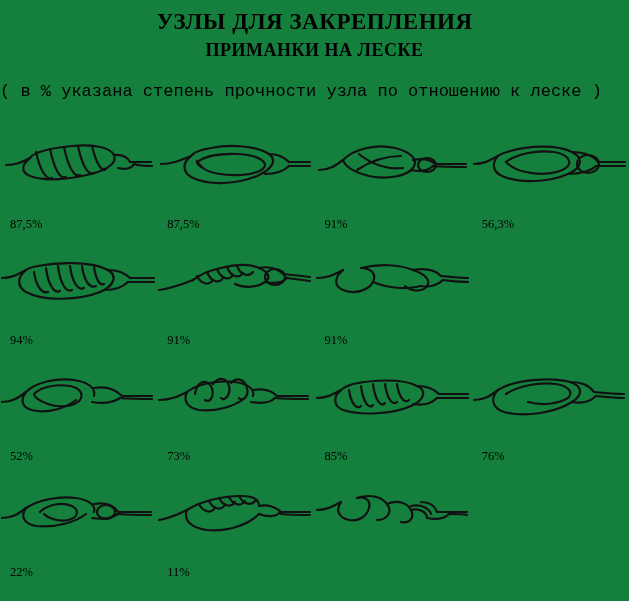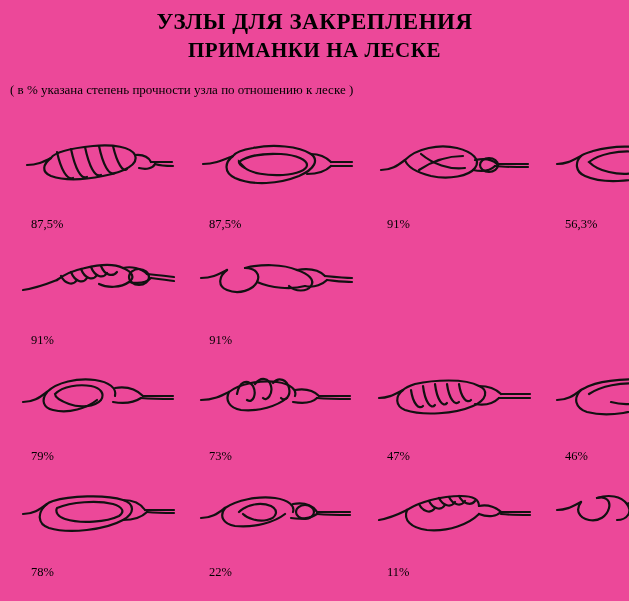--- a/index.html
+++ b/index.html
@@ -12,64 +12,62 @@
     height: 601px;
     font-family: "Liberation Serif", serif;
     color: #000000;
     position: relative;
     overflow: hidden;
   }
   .page {
     width: 629px;
     height: 601px;
     position: relative;
-    background: #ec4899;
+    background: #15803d;
   }
   .title {
     text-align: center;
     font-family: "Liberation Serif", serif;
     font-weight: bold;
     font-size: 23px;
     line-height: 28px;
     letter-spacing: 0.5px;
     padding-top: 8px;
     color: #000;
   }
   .title-line2 {
     text-align: center;
     font-family: "Liberation Serif", serif;
     font-weight: bold;
-    font-size: 21px;
+    font-size: 18px;
     line-height: 28px;
     letter-spacing: 0.5px;
     color: #000;
   }
   .subtitle {
-    font-family: Liberation Serif, serif;
-    font-size: 13px;
-    padding-left: 10px;
+    font-family: Liberation Mono, monospace;
+    font-size: 17px;
     padding-top: 18px;
     color: #000;
   }
   .grid {
     position: absolute;
     top: 118px;
     left: 0;
     width: 629px;
   }
   .row {
     display: flex;
     flex-direction: row;
     width: 629px;
     height: 116px;
   }
   .cell {
     width: 157.25px;
     position: relative;
-    margin-left: 21px;
   }
   .knot-art {
     width: 157px;
     height: 88px;
     position: relative;
   }
   .knot-art svg {
     display: block;
   }
   .pct {
@@ -167,20 +165,41 @@
             </g>
           </svg>
         </div>
         <div class="pct">56,3%</div>
       </div>
 
     </div>
 
     <div class="row">
 
+      <div class="cell">
+        <div class="knot-art">
+          <svg width="157" height="88" viewBox="0 0 157 88">
+            <g fill="none" stroke="#111" stroke-width="2.2" stroke-linecap="round">
+              <path d="M2 44 C12 44 18 40 26 36"></path>
+              <path d="M26 36 C18 42 16 52 26 58 C44 68 80 66 100 58 C114 52 118 42 108 36 C92 27 58 28 38 32 C32 33 28 34 26 36 Z"></path>
+              <path d="M34 38 C36 52 42 60 48 58"></path>
+              <path d="M46 34 C48 50 54 60 60 57"></path>
+              <path d="M58 32 C60 49 66 59 72 56"></path>
+              <path d="M70 32 C72 48 78 57 84 54"></path>
+              <path d="M82 32 C84 47 90 55 96 52"></path>
+              <path d="M94 33 C96 46 100 52 104 50"></path>
+              <path d="M108 36 C118 36 126 40 130 44"></path>
+              <path d="M104 56 C116 56 124 52 128 48"></path>
+              <path d="M130 44 C138 44 148 44 154 44"></path>
+              <path d="M128 48 C138 48 148 48 154 48"></path>
+            </g>
+          </svg>
+        </div>
+        <div class="pct">94%</div>
+      </div>
 
 
       <div class="cell">
         <div class="knot-art">
           <svg width="157" height="88" viewBox="0 0 157 88">
             <g fill="none" stroke="#111" stroke-width="2.2" stroke-linecap="round">
               <path d="M2 56 C16 54 26 50 36 46"></path>
               <path d="M36 46 C44 40 54 36 64 34"></path>
               <path d="M40 42 C44 50 52 52 56 46"></path>
               <path d="M50 38 C54 48 62 50 66 44"></path>
@@ -231,21 +250,21 @@
               <path d="M26 42 C20 50 22 58 32 60 C48 64 66 58 76 50"></path>
               <path d="M26 42 C36 32 56 28 74 30 C88 32 96 38 94 46"></path>
               <path d="M34 44 C42 36 58 34 70 36 C80 38 84 44 80 50 C74 57 58 58 48 54 C40 51 34 48 34 44 Z"></path>
               <path d="M94 38 C106 36 116 40 122 46"></path>
               <path d="M92 52 C104 54 114 52 120 48"></path>
               <path d="M122 46 C132 46 144 46 152 46"></path>
               <path d="M120 48 C132 49 144 49 152 49"></path>
             </g>
           </svg>
         </div>
-        <div class="pct">79%</div>
+        <div class="pct">52%</div>
       </div>
 
       <div class="cell">
         <div class="knot-art">
           <svg width="157" height="88" viewBox="0 0 157 88">
             <g fill="none" stroke="#111" stroke-width="2.2" stroke-linecap="round">
               <path d="M2 50 C14 50 22 46 30 42"></path>
               <path d="M30 42 C26 50 30 58 42 60 C60 62 78 56 88 48"></path>
               <path d="M30 42 C40 34 60 30 78 32 C92 34 98 40 96 46"></path>
               <path d="M38 44 C40 32 48 28 54 36 C58 44 54 54 48 50"></path>
@@ -272,61 +291,45 @@
               <path d="M58 34 C60 50 66 58 70 53"></path>
               <path d="M70 34 C72 49 78 56 82 52"></path>
               <path d="M82 34 C84 48 90 54 94 50"></path>
               <path d="M102 36 C112 36 120 40 124 44"></path>
               <path d="M98 54 C110 56 118 52 122 48"></path>
               <path d="M124 44 C134 44 146 44 153 44"></path>
               <path d="M122 48 C134 48 146 48 153 48"></path>
             </g>
           </svg>
         </div>
-        <div class="pct">47%</div>
+        <div class="pct">85%</div>
       </div>
 
       <div class="cell">
         <div class="knot-art">
           <svg width="157" height="88" viewBox="0 0 157 88">
             <g fill="none" stroke="#111" stroke-width="2.2" stroke-linecap="round">
               <path d="M2 50 C12 50 18 46 26 40"></path>
               <path d="M26 40 C18 48 20 58 32 62 C54 68 84 62 100 52 C112 44 110 36 98 32 C80 27 48 30 34 36 C30 38 27 39 26 40 Z"></path>
               <path d="M34 44 C46 36 66 32 84 34 C96 36 102 42 96 48"></path>
               <path d="M96 48 C86 54 70 56 56 52"></path>
               <path d="M98 32 C110 32 118 36 122 42"></path>
               <path d="M100 52 C112 54 120 50 124 46"></path>
               <path d="M122 42 C132 43 144 44 152 44"></path>
               <path d="M124 46 C134 47 144 48 152 48"></path>
             </g>
           </svg>
         </div>
-        <div class="pct">46%</div>
+        <div class="pct">76%</div>
       </div>
 
     </div>
 
     <div class="row">
 
-      <div class="cell">
-        <div class="knot-art">
-          <svg width="157" height="88" viewBox="0 0 157 88">
-            <g fill="none" stroke="#111" stroke-width="2.2" stroke-linecap="round">
-              <path d="M2 48 C12 48 18 44 26 38"></path>
-              <path d="M26 38 C16 46 16 58 28 62 C48 68 84 64 102 54 C114 47 114 38 102 34 C84 28 48 30 32 35 C29 36 27 37 26 38 Z"></path>
-              <path d="M36 42 C50 36 76 34 92 38 C102 41 104 46 98 50 C86 56 60 58 44 53 C37 51 34 46 36 42 Z"></path>
-              <path d="M102 34 C112 34 120 38 124 44"></path>
-              <path d="M102 54 C114 54 122 50 126 46"></path>
-              <path d="M124 44 C134 44 146 44 153 44"></path>
-              <path d="M126 46 C136 47 146 47 153 47"></path>
-            </g>
-          </svg>
-        </div>
-        <div class="pct">78%</div>
-      </div>
 
       <div class="cell">
         <div class="knot-art">
           <svg width="157" height="88" viewBox="0 0 157 88">
             <g fill="none" stroke="#111" stroke-width="2.2" stroke-linecap="round">
               <path d="M2 52 C12 52 18 48 26 42"></path>
               <path d="M26 42 C20 50 24 58 36 60 C56 62 76 56 86 48"></path>
               <path d="M26 42 C38 34 58 30 76 32 C90 34 96 40 94 46"></path>
               <path d="M40 46 C48 38 62 36 72 40 C80 44 78 52 68 54 C58 56 48 52 44 48"></path>
               <path d="M94 38 C106 36 114 40 118 46"></path>

